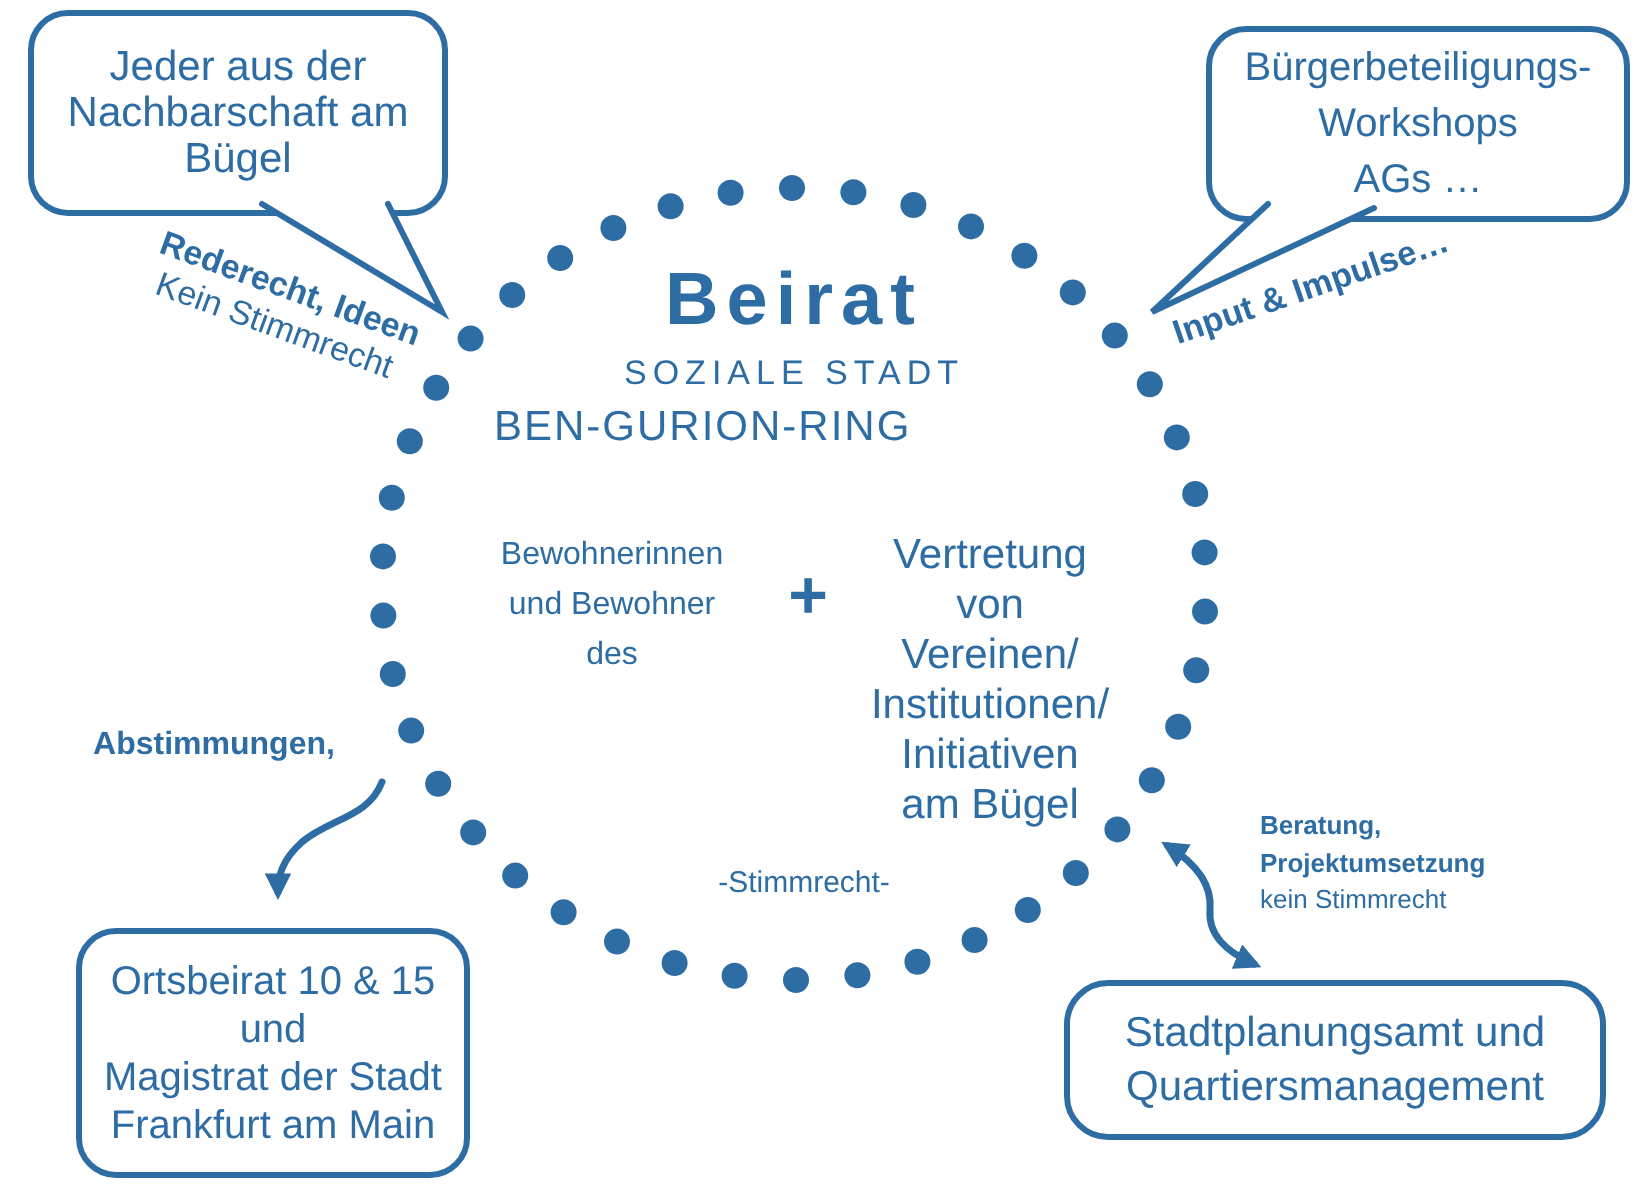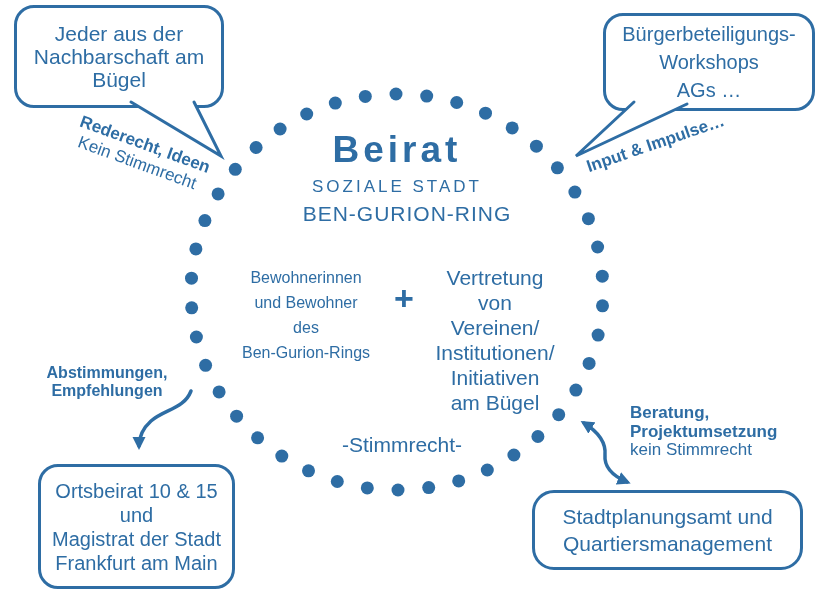--- a/index.html
+++ b/index.html
@@ -63,46 +63,46 @@
   .bold { font-weight: bold; }
   .center-title {
     position: absolute; left: 247px; top: 129px; width: 300px;
     text-align: center; font-size: 37px; font-weight: bold; letter-spacing: 4px;
   }
   .center-sub1 {
     position: absolute; left: 247px; top: 177px; width: 300px;
     text-align: center; font-size: 17px; letter-spacing: 3px;
   }
   .center-sub2 {
-    position: absolute; left: 257px; top: 202px; width: 300px;
-    text-align: center; font-size: 21px; letter-spacing: 1px;
+    position: absolute; left: 247px; top: 202px; width: 300px;
+    font-size: 21px; letter-spacing: 1px;
   }
   .group-left {
     position: absolute; left: 216px; top: 265px; width: 180px;
     text-align: center; font-size: 16px; line-height: 25px;
   }
   .group-right {
     position: absolute; left: 405px; top: 265px; width: 180px;
     text-align: center; font-size: 21px; line-height: 25px;
   }
   .plus {
     position: absolute; left: 386px; top: 279px; width: 36px;
     text-align: center; font-size: 34px; font-weight: bold;
   }
   .stimmrecht {
     position: absolute; left: 247px; top: 433px; width: 310px;
-    text-align: center; font-size: 21px;
+    text-align: center; font-size: 15px;
   }
   .cap-bl {
     position: absolute; left: 36px; top: 364px; width: 142px;
     text-align: center; font-weight: bold; font-size: 16px; line-height: 17.5px;
   }
   .cap-br {
     position: absolute; left: 630px; top: 404px;
-    font-size: 17px; line-height: 18.5px; text-align: left;
+    font-size: 13px; line-height: 18.5px; text-align: left;
   }
   svg.overlay {
     position: absolute; left: 0; top: 0; z-index: 5;
     pointer-events: none;
   }
 </style>
 </head>
 <body>
 
 <div id="canvas">
@@ -131,39 +131,37 @@
   <div class="rot-tr">Input &amp; Impulse…</div>
 
   <div class="center-title">Beirat</div>
   <div class="center-sub1">SOZIALE STADT</div>
   <div class="center-sub2">BEN-GURION-RING</div>
 
   <div class="group-left">
     <div>Bewohnerinnen</div>
     <div>und Bewohner</div>
     <div>des</div>
-    <div>Ben-Gurion-Rings</div>
   </div>
 
   <div class="plus">+</div>
 
   <div class="group-right">
     <div>Vertretung</div>
     <div>von</div>
     <div>Vereinen/</div>
     <div>Institutionen/</div>
     <div>Initiativen</div>
     <div>am Bügel</div>
   </div>
 
   <div class="stimmrecht">-Stimmrecht-</div>
 
   <div class="cap-bl">
     <div>Abstimmungen,</div>
-    <div>Empfehlungen</div>
   </div>
 
   <div class="cap-br">
     <div class="bold">Beratung,</div>
     <div class="bold">Projektumsetzung</div>
     <div>kein Stimmrecht</div>
   </div>
 
   <div class="box box-bl">
     <div>

